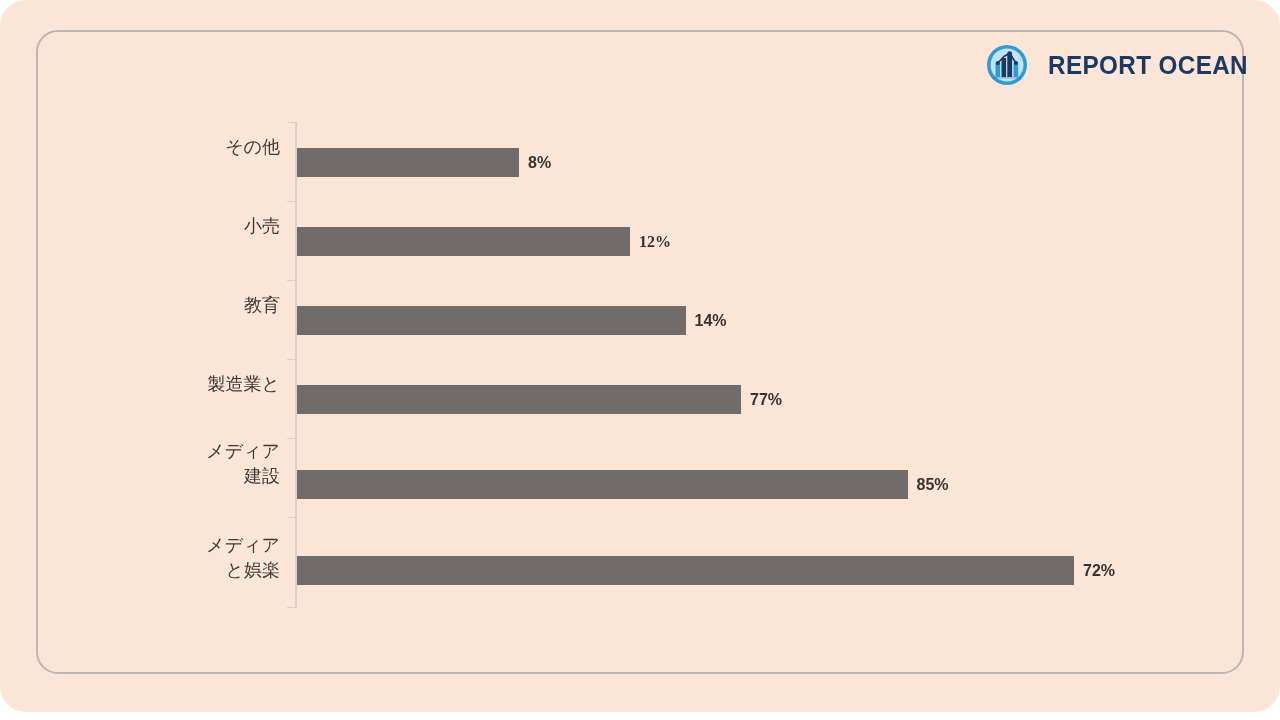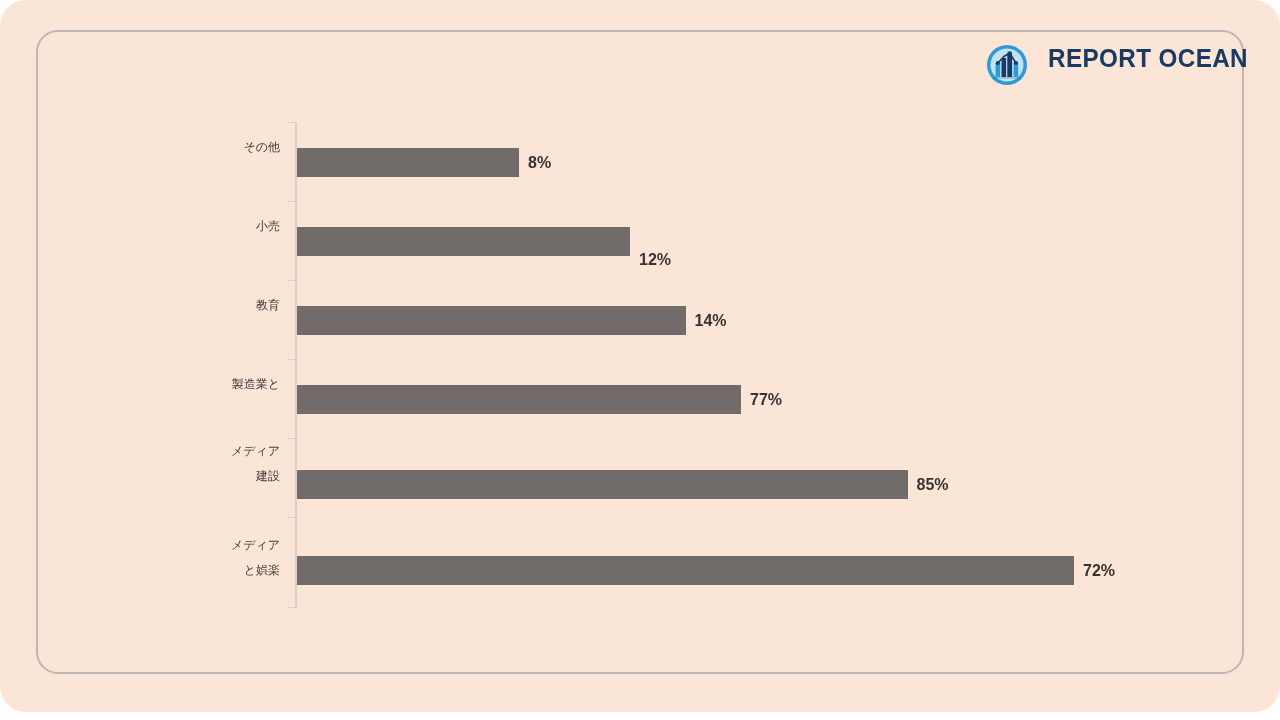--- a/index.html
+++ b/index.html
@@ -37,20 +37,21 @@
     border-radius: 22px;
     box-sizing: border-box;
   }
 
   
   #brand-logo {
     position: absolute;
     right: 26px;
     top: 44px;
     display: flex;
+    align-items: center;
     gap: 20px;
   }
   #brand-mark {
     width: 42px;
     height: 42px;
     flex: none;
     display: block;
   }
   #brand-wordmark {
     font-family: "Liberation Sans Narrow", "Liberation Sans", sans-serif;
@@ -91,21 +92,21 @@
     position: absolute;
     left: 0px;
     width: 1280px;
     height: 79px;
   }
   .cat-label {
     position: absolute;
     right: 1000px;           
     width: 230px;
     text-align: right;
-    font-size: 12px;
+    font-size: 18px;
     line-height: 25px;
     color: #3F3836;
     font-family: "Liberation Sans", "DejaVu Sans", sans-serif;
     white-space: pre-line;
   }
   .bar {
     position: absolute;
     left: 297px;
     height: 29px;
     background: #716B6A;
@@ -156,21 +157,21 @@
 
     <div class="bar-row" style="top:134px">
       <div class="cat-label" style="top:1px">その他</div>
       <div class="bar" style="top: 14px; width: 222px;"></div>
       <div class="bar-value" style="top: 14px; left: 528px;">8%</div>
     </div>
 
     <div class="bar-row" style="top:213px">
       <div class="cat-label" style="top:1px">小売</div>
       <div class="bar" style="top: 14px; width: 333px;"></div>
-      <div class="bar-value" style="top: 32px; left: 639px;">12%</div>
+      <div class="bar-value" style="top: 14px; left: 639px; font-family: Liberation Serif, serif;">12%</div>
     </div>
 
     <div class="bar-row" style="top:292px">
       <div class="cat-label" style="top:1px">教育</div>
       <div class="bar" style="top: 14px; width: 388.5px;"></div>
       <div class="bar-value" style="top: 14px; left: 694.5px;">14%</div>
     </div>
 
     <div class="bar-row" style="top:371px">
       <div class="cat-label" style="top:1px">製造業と</div>

